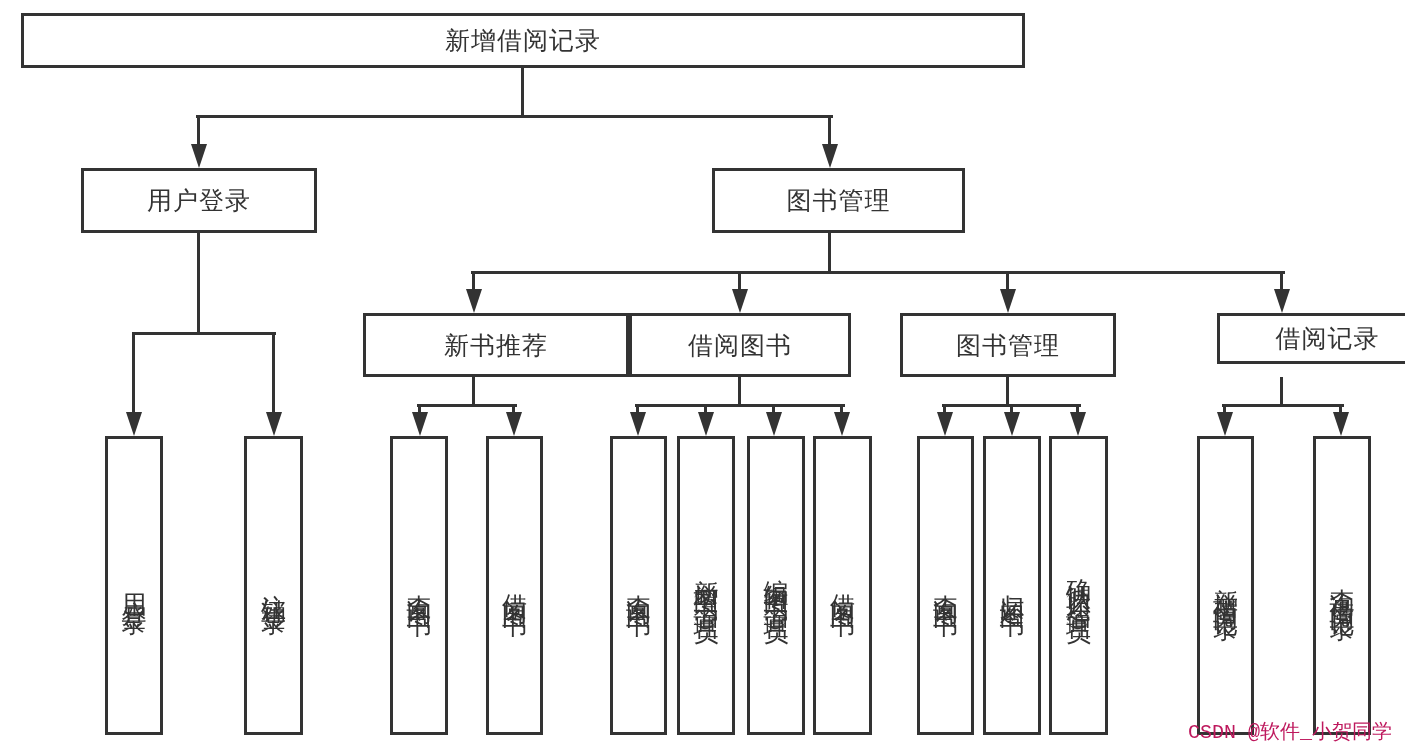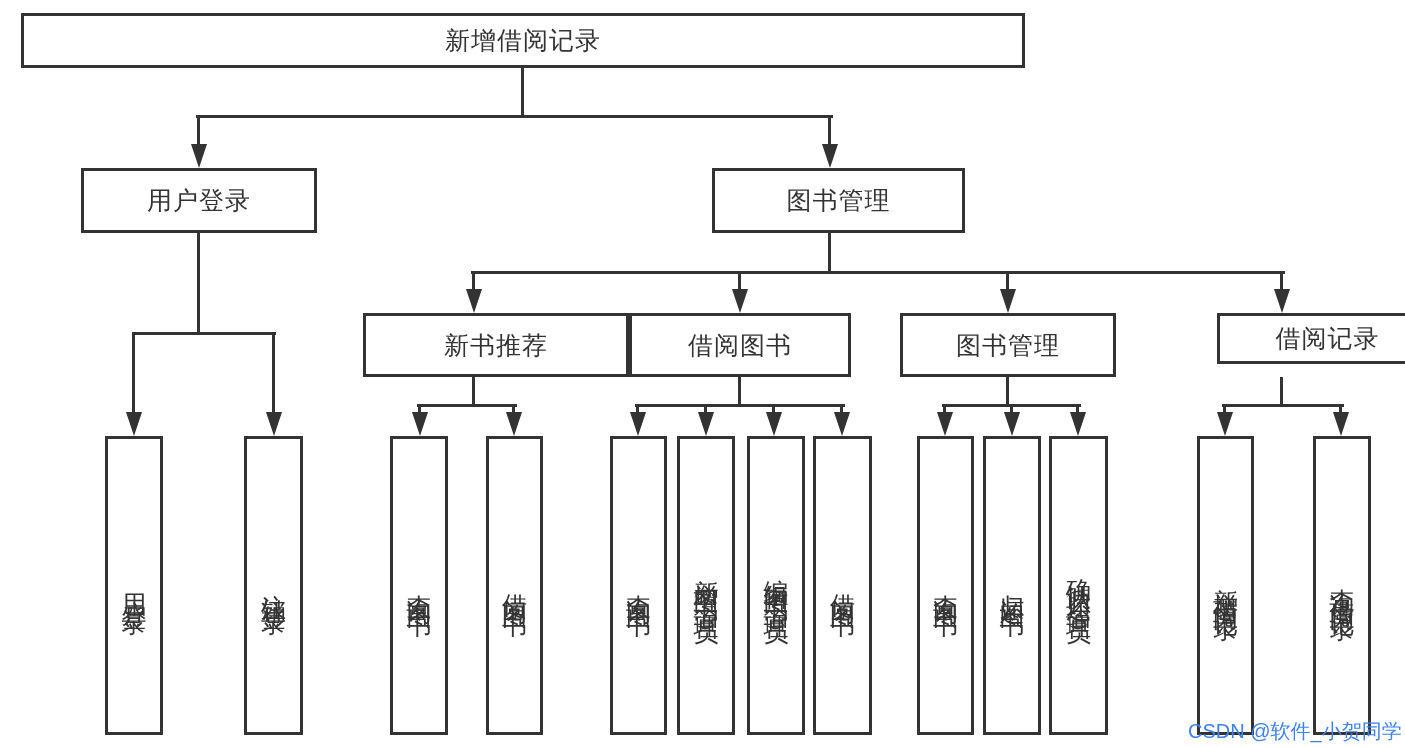--- a/index.html
+++ b/index.html
@@ -42,21 +42,21 @@
   #leaf-add-record{left:1197px;width:57px}
   #leaf-query-record{left:1313px;width:58px}
   .cline{position:absolute;background:#333333}
   .tri{
     position:absolute;width:0;height:0;
     border-left:8px solid transparent;border-right:8px solid transparent;
     border-top:24px solid #333333;
   }
   #watermark{
     position:absolute;left:1188px;top:718px;
-    font-size:20px;color:#3b82f6;white-space:nowrap;
+    font-size:20px;color:#be185d;white-space:nowrap;font-family:Liberation Mono, monospace;
   }
 </style>
 </head>
 <body>
 
 <div id="connectors">
     <div class="cline" style="left: 521px; top: 68px; width: 3px; height: 50px;"></div>
     <div class="cline" style="left: 196px; top: 115px; width: 637px; height: 3px;"></div>
     <div class="cline" style="left: 197px; top: 115px; width: 3px; height: 33px;"></div>
     <div class="tri" style="left: 191px; top: 144px;"></div>

